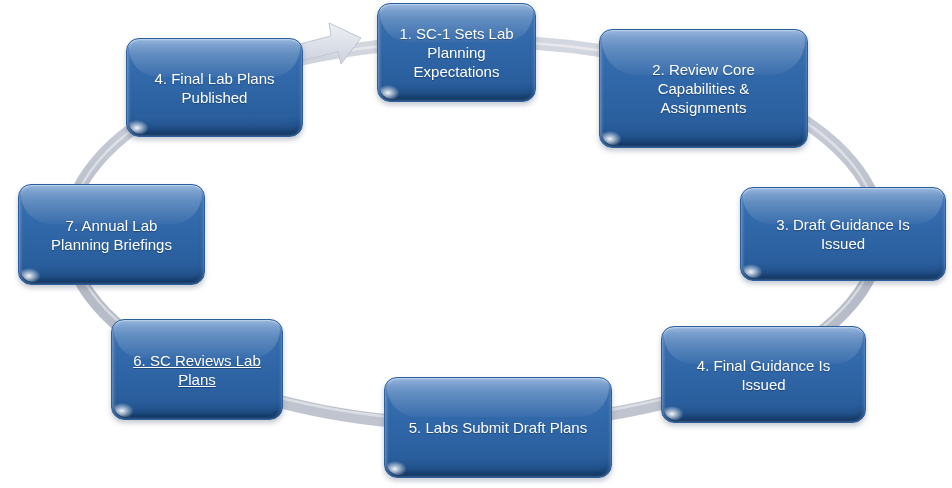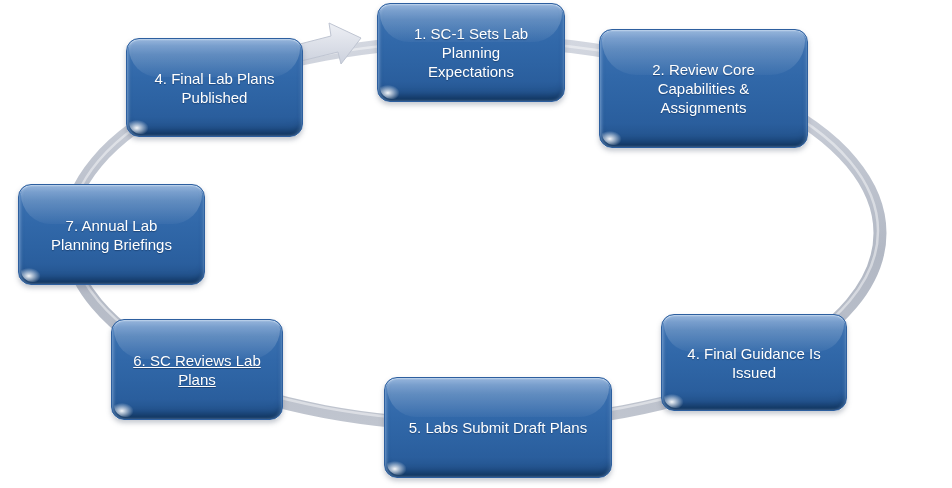--- a/index.html
+++ b/index.html
@@ -75,24 +75,24 @@
     top: 1px;
     height: 38%;
     border-radius: 11px 11px 40px 40px;
     background: linear-gradient(180deg,
       rgba(255,255,255,0.30),
       rgba(255,255,255,0.04));
     pointer-events: none;
   }
   .box span { position: relative; z-index: 2; }
 
-  .b1 { left: 377px; top: 3px;   width: 188px; height: 99px;  padding: 0 20px; }
+  .b1 { left: 377px; top: 3px;   width: 159px; height: 99px;  padding: 0 20px; }
   .b2 { left: 599px; top: 29px;  width: 209px; height: 119px; padding: 0 40px; }
   .b3 { left: 740px; top: 187px; width: 206px; height: 94px;  padding: 0 20px; }
-  .b4 { left: 661px; top: 314px; width: 186px; height: 97px;  padding: 0 20px; }
+  .b4 { left: 661px; top: 326px; width: 205px; height: 97px;  padding: 0 20px; }
   .b5 { left: 384px; top: 377px; width: 228px; height: 101px; padding: 0 18px; }
   .b6 { left: 111px; top: 319px; width: 172px; height: 101px; padding: 0 9px; text-decoration: underline;  }
   .b7 { left: 5px;   top: 184px; width: 187px; height: 101px; padding: 0 22px; margin-left: 13px; }
   .b8 { left: 126px; top: 38px;  width: 177px; height: 99px;  padding: 0 12px; }
 </style>
 </head>
 <body>
 
 <div class="canvas">
 
@@ -114,20 +114,23 @@
   </svg>
 
   <div class="box b1">
     <span>1. SC-1 Sets Lab Planning Expectations</span>
   </div>
 
   <div class="box b2">
     <span>2. Review Core Capabilities &amp; Assignments</span>
   </div>
 
+  <div class="box b3">
+    <span>3. Draft Guidance Is Issued</span>
+  </div>
 
   <div class="box b4">
     <span>4. Final Guidance Is Issued</span>
   </div>
 
   <div class="box b5">
     <span>5. Labs Submit Draft Plans</span>
   </div>
 
   <div class="box b6">

